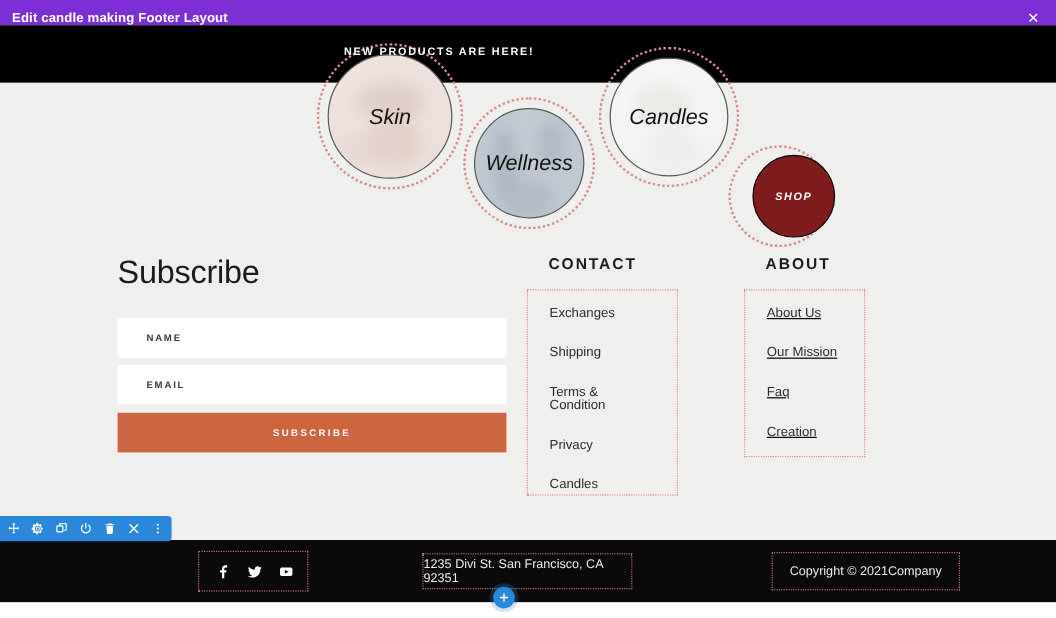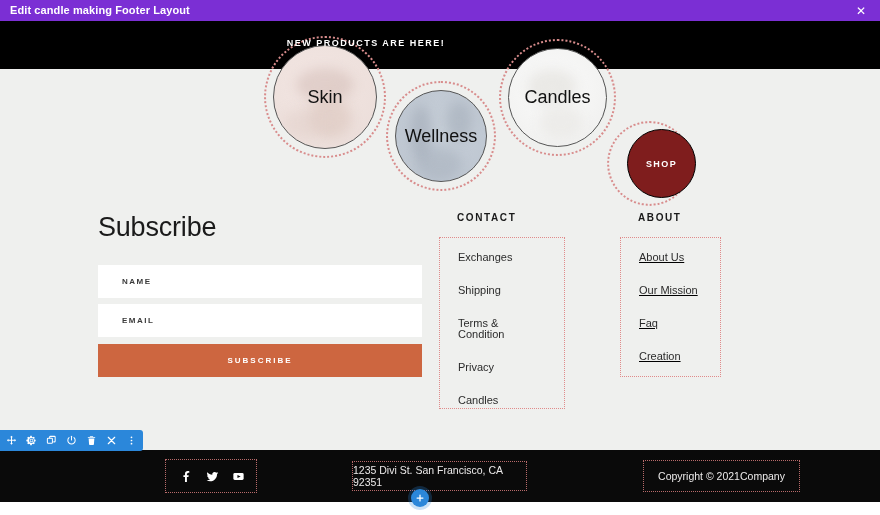--- a/index.html
+++ b/index.html
@@ -10,21 +10,21 @@
     overflow: hidden;
   }
   #app { position: relative; width: 880px; height: 515px; }
 
   
   .titlebar {
     position: absolute; top: 0; left: 0;
     width: 880px; height: 21px;
     background: #7d2ae8;
     background: #7b2fd4;
-    display: flex; align-items: center;
+    display: flex; align-items: flex-end;
     padding: 0 10px;
   }
   .titlebar-title {
     color: #ffffff; font-size: 11px; font-weight: bold;
     letter-spacing: 0.1px; line-height: 1;
   }
   .titlebar-close {
     margin-left: auto; color: #ffffff; font-size: 12px;
     line-height: 1; cursor: pointer; font-weight: 400;
     padding: 0 4px;
@@ -46,21 +46,21 @@
 
   
   .lightbody {
     position: absolute; top: 69px; left: 0;
     width: 880px; height: 381px;
     background: #eff0ee;
   }
 
   
   .circles { position: absolute; top: 21px; left: 0; width: 880px; height: 175px; z-index: 5; }
-  .circ-wrap { position: absolute; }
+  .circ-wrap { position: absolute; font-style: italic; }
   .circ-dots {
     position: absolute; inset: 0;
     border-radius: 50%;
     border: 2px dotted #d88c8c;
   }
   .circ-inner {
     position: absolute;
     border-radius: 50%;
     border: 1px solid #555;
     display: flex; align-items: center; justify-content: center;
@@ -116,21 +116,21 @@
   }
   .subscribe-btn span {
     color: #ffffff; font-size: 8px; letter-spacing: 2px; font-weight: bold;
   }
 
   
   .linkcol { position: absolute; z-index: 3; }
   #col-contact { left: 439px; top: 212px; width: 126px; }
   #col-about   { left: 620px; top: 212px; width: 101px; }
   .col-head {
-    font-size: 10px; font-weight: bold; letter-spacing: 1.6px;
+    font-size: 13px; font-weight: bold; letter-spacing: 1.6px;
     color: #1a1a1a; margin-bottom: 14px; padding-left: 18px;
   }
   .col-box {
     border: 1px dotted #e08b8b;
     padding: 14px 18px 14px 18px;
   }
   #col-contact .col-box { height: 172px; }
   #col-about .col-box { height: 140px; text-decoration: underline; }
   .col-link {
     font-size: 11px; color: #2b2b2b; line-height: 1;

